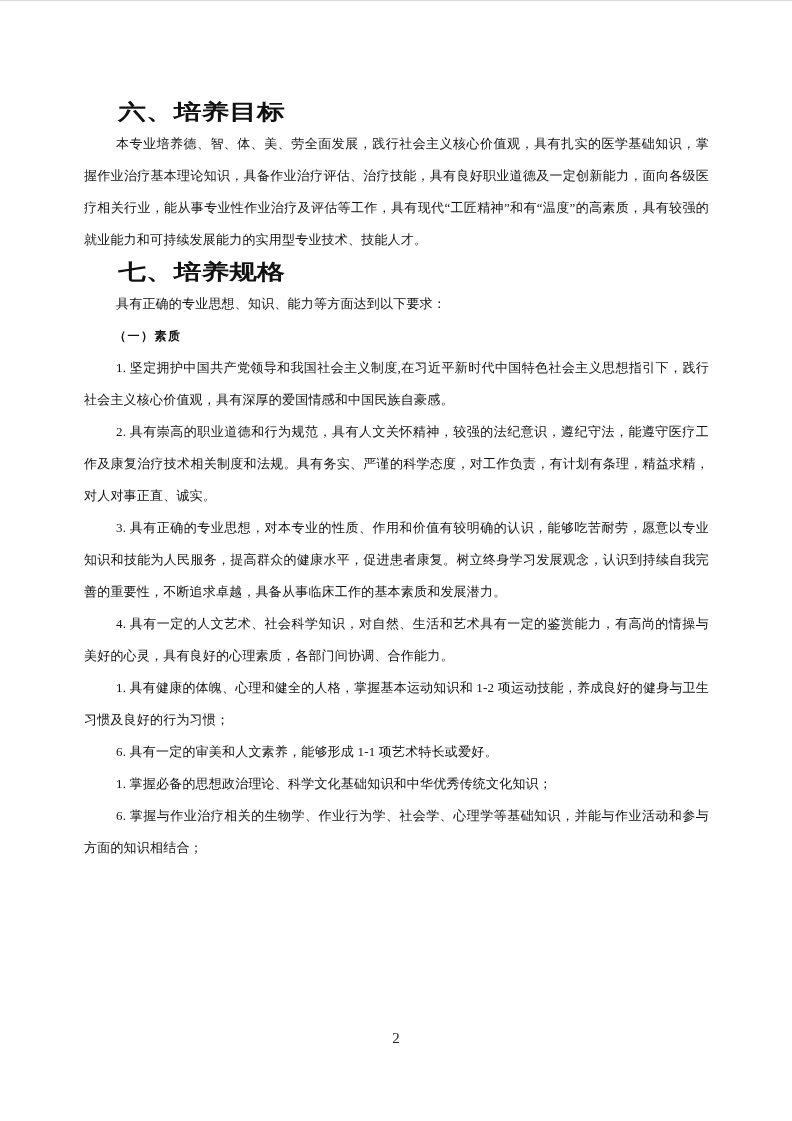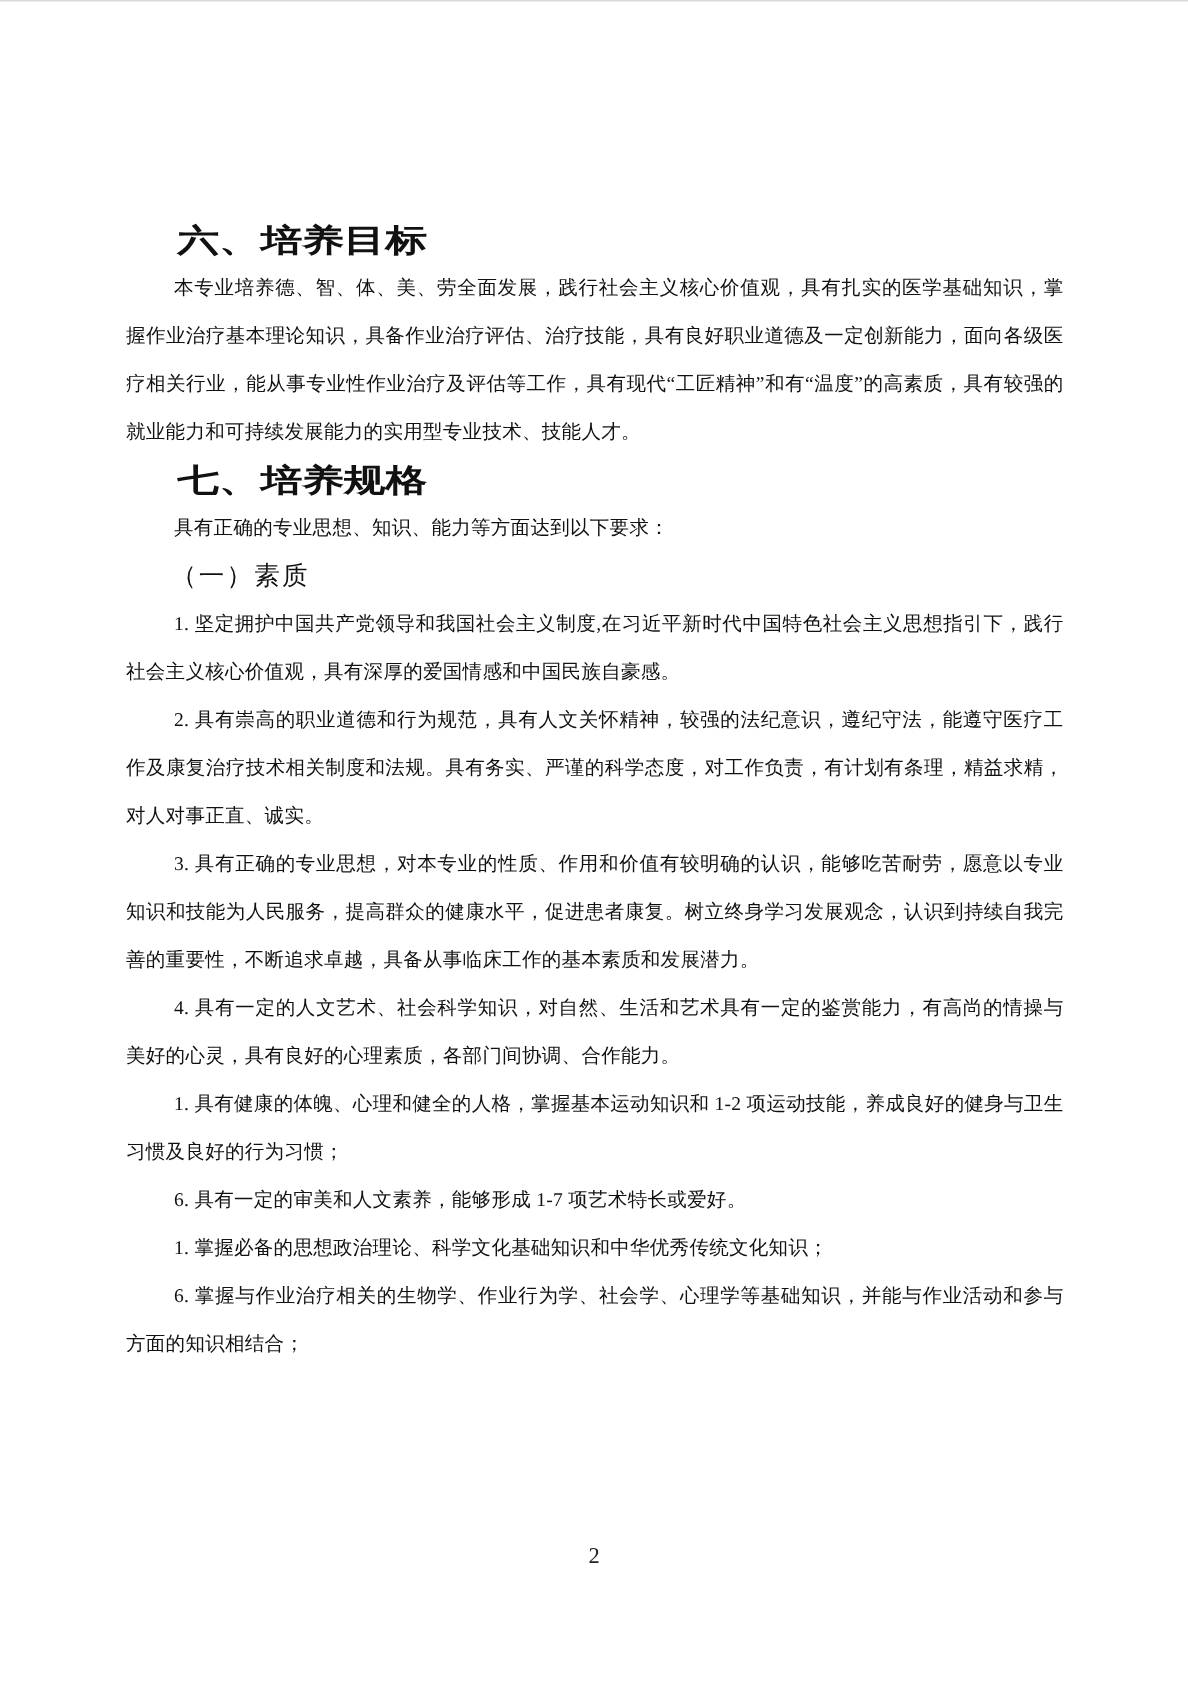--- a/index.html
+++ b/index.html
@@ -15,43 +15,42 @@
     overflow: hidden;
     border-top: 1px solid #d9d9d9;
     font-family: "Liberation Serif", "DejaVu Serif", serif;
     color: #111111;
   }
   .content {
     position: absolute;
     left: 84px;
     top: 95px;
     width: 625px;
-    margin-top: 48px;
   }
   .content p {
     margin: 0;
     line-height: 32px;
   }
   p.body {
     font-size: 13px;
     text-indent: 32px;
     text-align: justify;
     letter-spacing: 0.2px;
   }
   p.h1 {
     font-size: 21px;
     font-weight: bold;
     text-indent: 26px;
     transform: scaleX(1.32);
     transform-origin: left center;
     white-space: nowrap;
   }
   p.h2 {
-    font-size: 17px;
-    font-weight: normal;
+    font-size: 12px;
+    font-weight: bold;
     text-indent: 30px;
     letter-spacing: 1.5px;
   }
   .footer {
     position: absolute;
     top: 1026px;
     left: 0;
     width: 792px;
     text-align: center;
     font-size: 15px;
@@ -67,18 +66,18 @@
     <p class="h1">六、培养目标</p>
     <p class="body">本专业培养德、智、体、美、劳全面发展，践行社会主义核心价值观，具有扎实的医学基础知识，掌握作业治疗基本理论知识，具备作业治疗评估、治疗技能，具有良好职业道德及一定创新能力，面向各级医疗相关行业，能从事专业性作业治疗及评估等工作，具有现代“工匠精神”和有“温度”的高素质，具有较强的就业能力和可持续发展能力的实用型专业技术、技能人才。</p>
     <p class="h1">七、培养规格</p>
     <p class="body">具有正确的专业思想、知识、能力等方面达到以下要求：</p>
     <p class="h2">（一）素质</p>
     <p class="body">1. 坚定拥护中国共产党领导和我国社会主义制度,在习近平新时代中国特色社会主义思想指引下，践行社会主义核心价值观，具有深厚的爱国情感和中国民族自豪感。</p>
     <p class="body">2. 具有崇高的职业道德和行为规范，具有人文关怀精神，较强的法纪意识，遵纪守法，能遵守医疗工作及康复治疗技术相关制度和法规。具有务实、严谨的科学态度，对工作负责，有计划有条理，精益求精，对人对事正直、诚实。</p>
     <p class="body">3. 具有正确的专业思想，对本专业的性质、作用和价值有较明确的认识，能够吃苦耐劳，愿意以专业知识和技能为人民服务，提高群众的健康水平，促进患者康复。树立终身学习发展观念，认识到持续自我完善的重要性，不断追求卓越，具备从事临床工作的基本素质和发展潜力。</p>
     <p class="body">4. 具有一定的人文艺术、社会科学知识，对自然、生活和艺术具有一定的鉴赏能力，有高尚的情操与美好的心灵，具有良好的心理素质，各部门间协调、合作能力。</p>
     <p class="body">1. 具有健康的体魄、心理和健全的人格，掌握基本运动知识和 1-2 项运动技能，养成良好的健身与卫生习惯及良好的行为习惯；</p>
-    <p class="body">6. 具有一定的审美和人文素养，能够形成 1-7 项艺术特长或爱好。</p>
+    <p class="body">6. 具有一定的审美和人文素养，能够形成 1-1 项艺术特长或爱好。</p>
     <p class="body">1. 掌握必备的思想政治理论、科学文化基础知识和中华优秀传统文化知识；</p>
     <p class="body">6. 掌握与作业治疗相关的生物学、作业行为学、社会学、心理学等基础知识，并能与作业活动和参与方面的知识相结合；</p>
   </div>
   <div class="footer">2</div>
 </div>
 
 </body></html>

